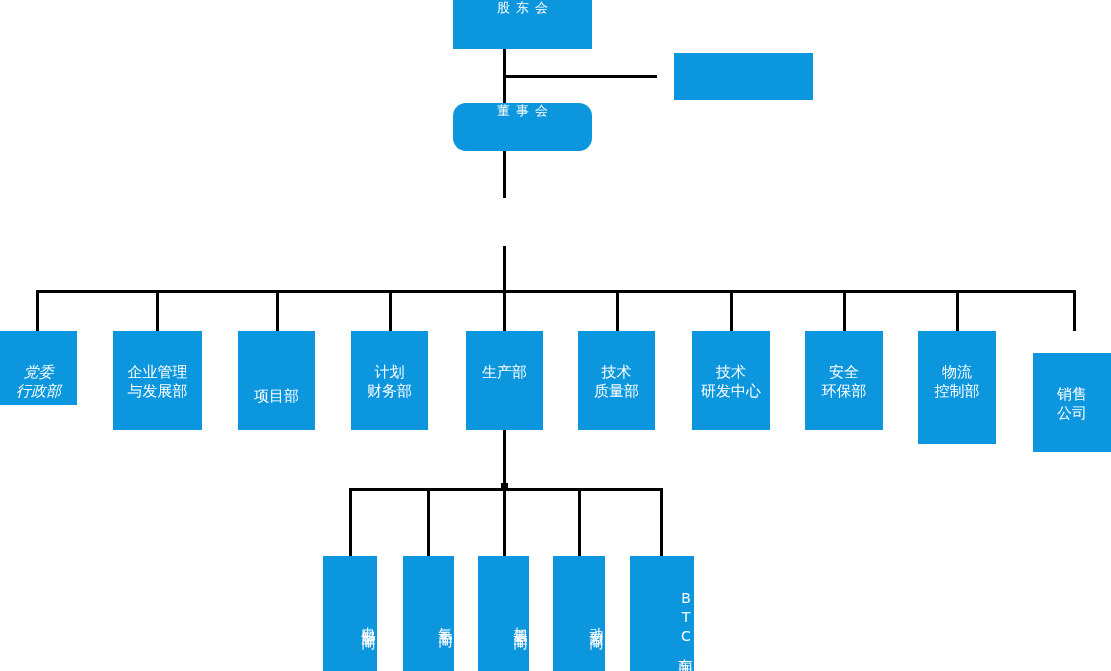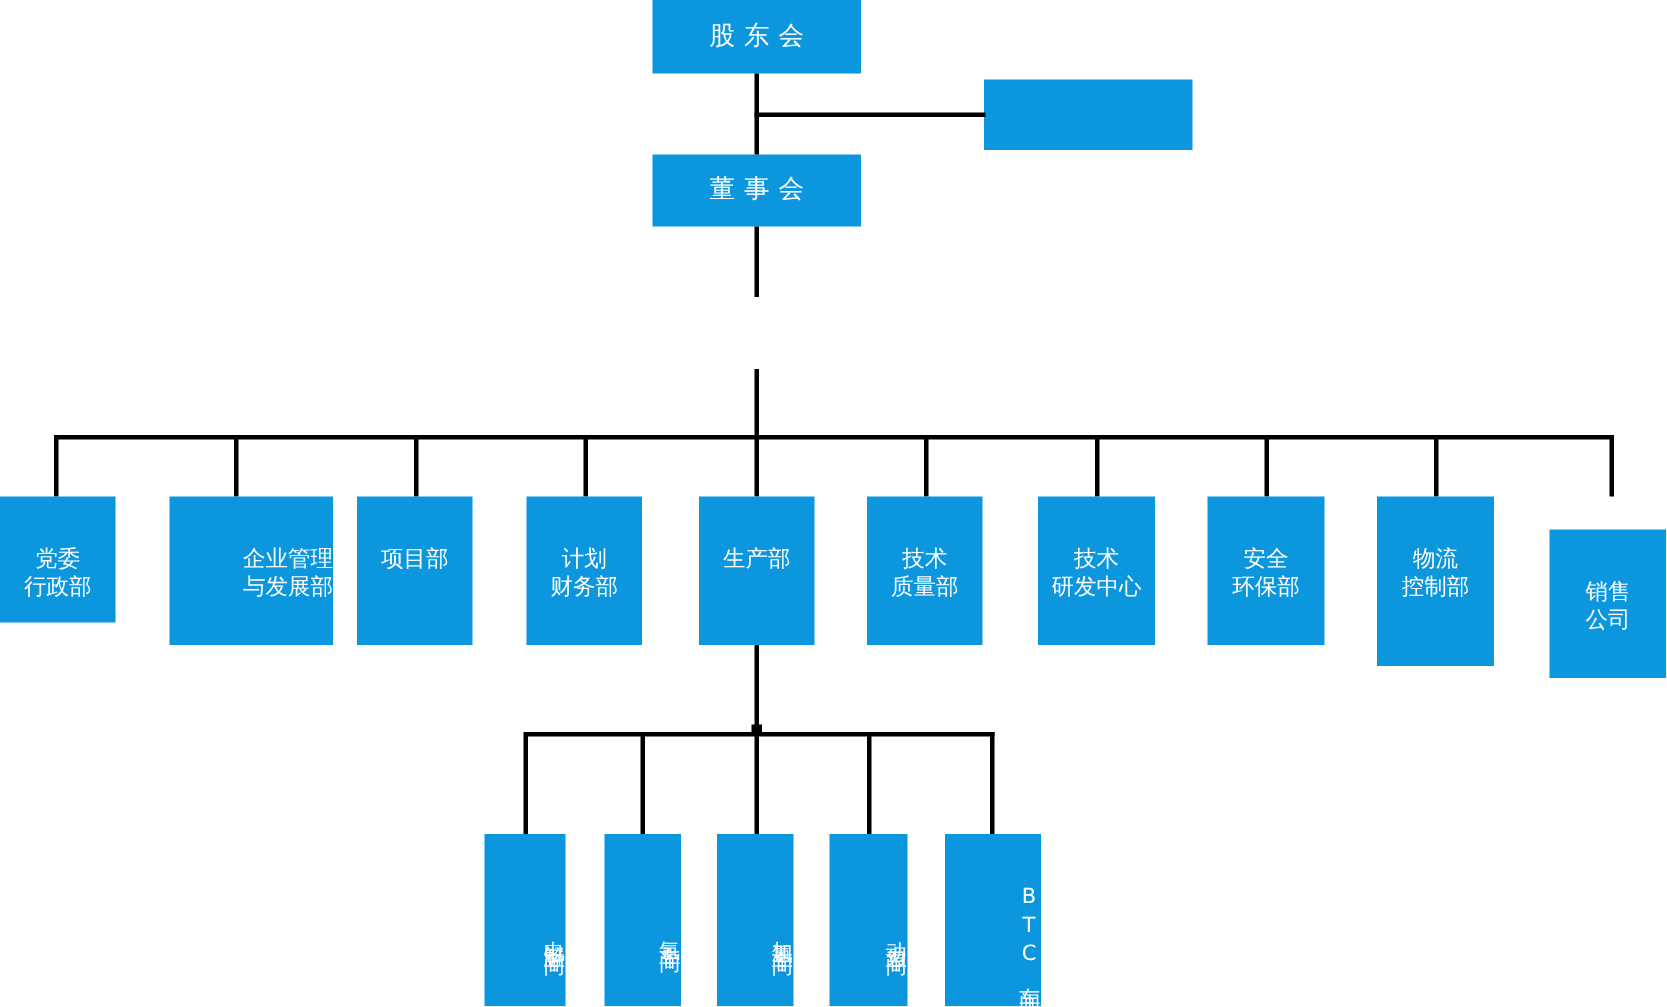--- a/index.html
+++ b/index.html
@@ -22,24 +22,25 @@
     display: flex;
     align-items: flex-start;
     justify-content: center;
     box-sizing: border-box;
     line-height: 1.28;
     text-align: center;
     letter-spacing: 0.5px;
   }
   
   .node.level-top {
-    align-items: center;
-    font-size: 17px;
+    align-items: flex-start;
+    font-size: 13px;
     letter-spacing: 6px;
     text-indent: 6px;
+    margin-left: 18px;
   }
   
   .node.dept {
     font-size: 15px;
     padding-top: 32px;
     letter-spacing: 0px;
     white-space: pre-line;
   }
   
   .node.shop {
@@ -79,21 +80,21 @@
 <div id="chart-root">
 
   <div class="node level-top" style="left:435px; top:0px; width:139px; height:49px;">
     <span>股东会</span>
   </div>
 
   <div class="node level-top" style="left:656px; top:53px; width:139px; height:47px;">
     <span></span>
   </div>
 
-  <div class="node level-top" style="left:435px; top:103px; width:139px; height:48px;">
+  <div class="node level-top" style="left:435px; top:103px; width:139px; height:48px;border-radius:13px;">
     <span>董事会</span>
   </div>
 
 
   <div class="line v" style="left:503px; top:49px; height:54px;"></div>
 
   <div class="line h" style="left:503px; top:75px; width:154px;"></div>
 
   <div class="line v" style="left:503px; top:151px; height:47px;"></div>
 
@@ -105,25 +106,25 @@
   <div class="line v" style="left:156px;  top:290px; height:41px;"></div>
   <div class="line v" style="left:276px;  top:290px; height:41px;"></div>
   <div class="line v" style="left:389px;  top:290px; height:41px;"></div>
   <div class="line v" style="left:503px;  top:290px; height:41px;"></div>
   <div class="line v" style="left:616px;  top:290px; height:41px;"></div>
   <div class="line v" style="left:730px;  top:290px; height:41px;"></div>
   <div class="line v" style="left:843px;  top:290px; height:41px;"></div>
   <div class="line v" style="left:956px;  top:290px; height:41px;"></div>
   <div class="line v" style="left:1073px; top:290px; height:41px;"></div>
 
-  <div class="node dept" style="left:0px;    top:331px; width:77px; height:84px;"><span>党委
+  <div class="node dept" style="left:0px;    top:331px; width:77px; height:74px;font-style:italic;"><span>党委
 行政部</span></div>
-  <div class="node dept" style="left:113px;  top:331px; width:109px; height:99px;justify-content:flex-end;"><span>企业管理
+  <div class="node dept" style="left:113px;  top:331px; width:89px; height:99px;"><span>企业管理
 与发展部</span></div>
-  <div class="node dept" style="left:238px;  top:331px; width:77px; height:99px;"><span>项目部</span></div>
+  <div class="node dept" style="left:238px;  top:331px; width:77px; height:99px;align-items:center;"><span>项目部</span></div>
   <div class="node dept" style="left:351px;  top:331px; width:77px; height:99px;"><span>计划
 财务部</span></div>
   <div class="node dept" style="left:466px;  top:331px; width:77px; height:99px;"><span>生产部</span></div>
   <div class="node dept" style="left:578px;  top:331px; width:77px; height:99px;"><span>技术
 质量部</span></div>
   <div class="node dept" style="left:692px;  top:331px; width:78px; height:99px;"><span>技术
 研发中心</span></div>
   <div class="node dept" style="left:805px;  top:331px; width:78px; height:99px;"><span>安全
 环保部</span></div>
   <div class="node dept" style="left:918px;  top:331px; width:78px; height:113px;"><span>物流

